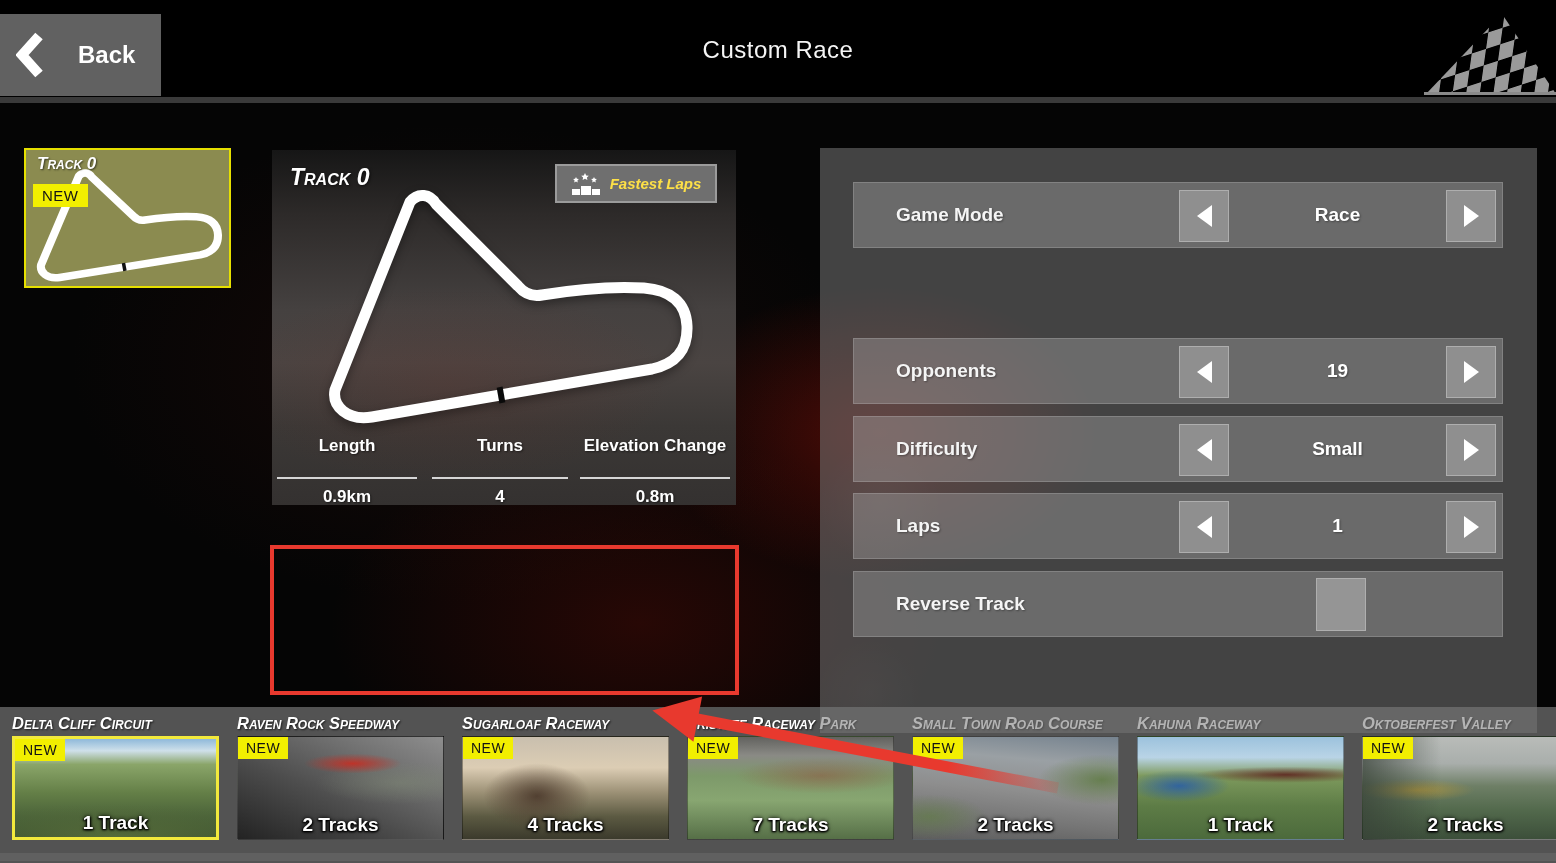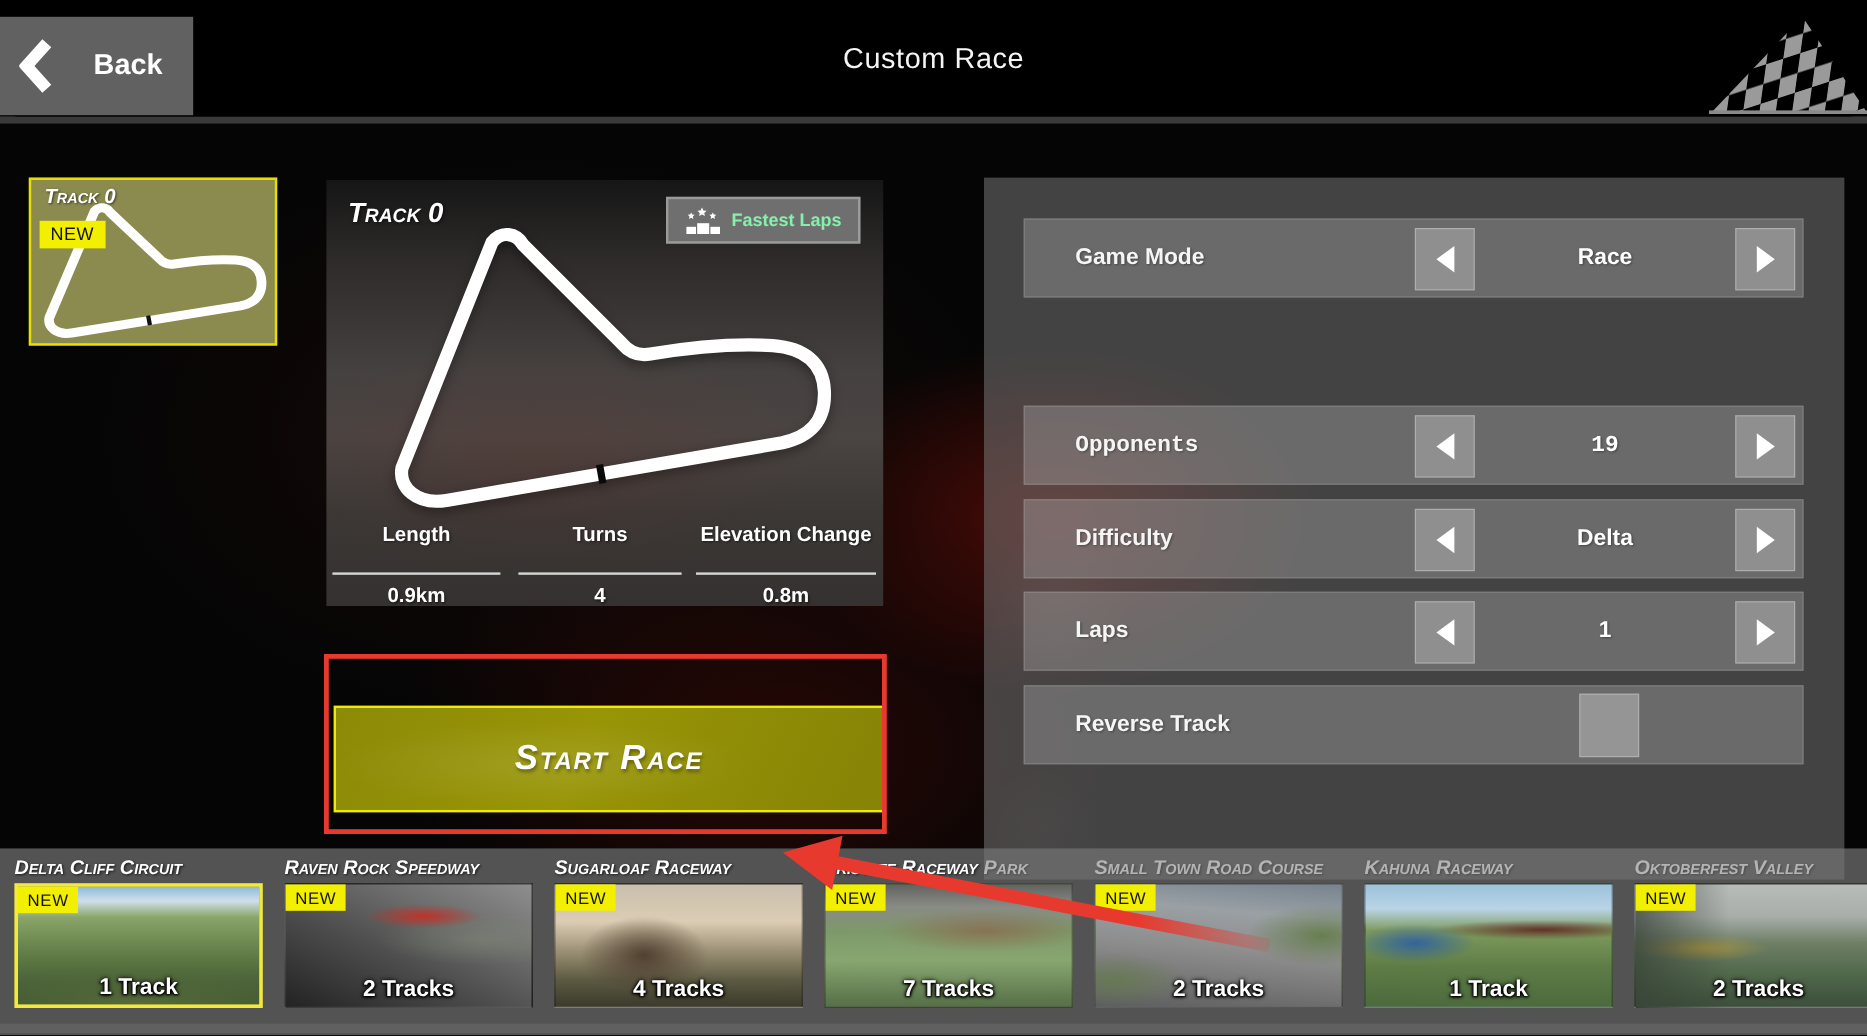--- a/index.html
+++ b/index.html
@@ -58,21 +58,21 @@
   }
   .detail-title{
     position:absolute;left:18px;top:14px;font-style:italic;font-weight:bold;font-size:23px;
     font-variant:small-caps;color:#fff;text-shadow:1px 1px 3px rgba(0,0,0,.6);
   }
   .fastest-btn{
     position:absolute;right:19px;top:14px;width:162px;height:39px;
     background:#6f6f6f;border:2px solid #9b9b9b;display:flex;align-items:center;justify-content:center;
     gap:9px;cursor:pointer;
   }
-  .fastest-label{font-size:15px;font-weight:bold;color:#86efac;}
+  .fastest-label{font-size:15px;font-weight:bold;color:#fde047;font-style:italic;}
   .trackmap{position:absolute;left:0;top:0;width:464px;height:355px;filter:drop-shadow(0 4px 5px rgba(0,0,0,.35));}
   .stats{position:absolute;left:0;top:284px;width:464px;height:70px;}
   .stat{position:absolute;text-align:center;}
   .stat-label{
     font-size:17px;font-weight:bold;color:#fff;padding-bottom:21px;
     border-bottom:2px solid #d6d6d6;text-shadow:1px 1px 2px rgba(0,0,0,.5);
   }
   .stat-value{font-size:17px;font-weight:bold;color:#fff;padding-top:8px;text-shadow:1px 1px 2px rgba(0,0,0,.5);}
   .stat-length{left:5px;top:2px;width:140px;}
   .stat-turns{left:160px;top:2px;width:136px;}
@@ -234,51 +234,48 @@
         <div class="stat-label">Turns</div>
         <div class="stat-value">4</div>
       </div>
       <div class="stat stat-elev">
         <div class="stat-label">Elevation Change</div>
         <div class="stat-value">0.8m</div>
       </div>
     </div>
   </div>
 
-  <div class="start-btn">
-    <span class="start-label">Start Race</span>
-  </div>
 
   <div class="settings">
     <div class="srow" style="top:34px;">
       <span class="srow-label">Game Mode</span>
       <div class="st-btn st-left">
           <span class="tri-l"></span>
         </div>
       <span class="srow-value">Race</span>
       <div class="st-btn st-right">
           <span class="tri-r"></span>
         </div>
     </div>
-    <div class="srow" style="top:190px;font-family:Liberation Mono, monospace;">
+    <div class="srow" style="top:190px;">
       <span class="srow-label">Opponents</span>
       <div class="st-btn st-left">
           <span class="tri-l"></span>
         </div>
       <span class="srow-value">19</span>
       <div class="st-btn st-right">
           <span class="tri-r"></span>
         </div>
     </div>
     <div class="srow" style="top:268px;">
       <span class="srow-label">Difficulty</span>
       <div class="st-btn st-left">
           <span class="tri-l"></span>
         </div>
-      <span class="srow-value">Delta</span>
+      <span class="srow-value">Small</span>
       <div class="st-btn st-right">
           <span class="tri-r"></span>
         </div>
     </div>
     <div class="srow" style="top:345px;">
       <span class="srow-label">Laps</span>
       <div class="st-btn st-left">
           <span class="tri-l"></span>
         </div>
       <span class="srow-value">1</span>

